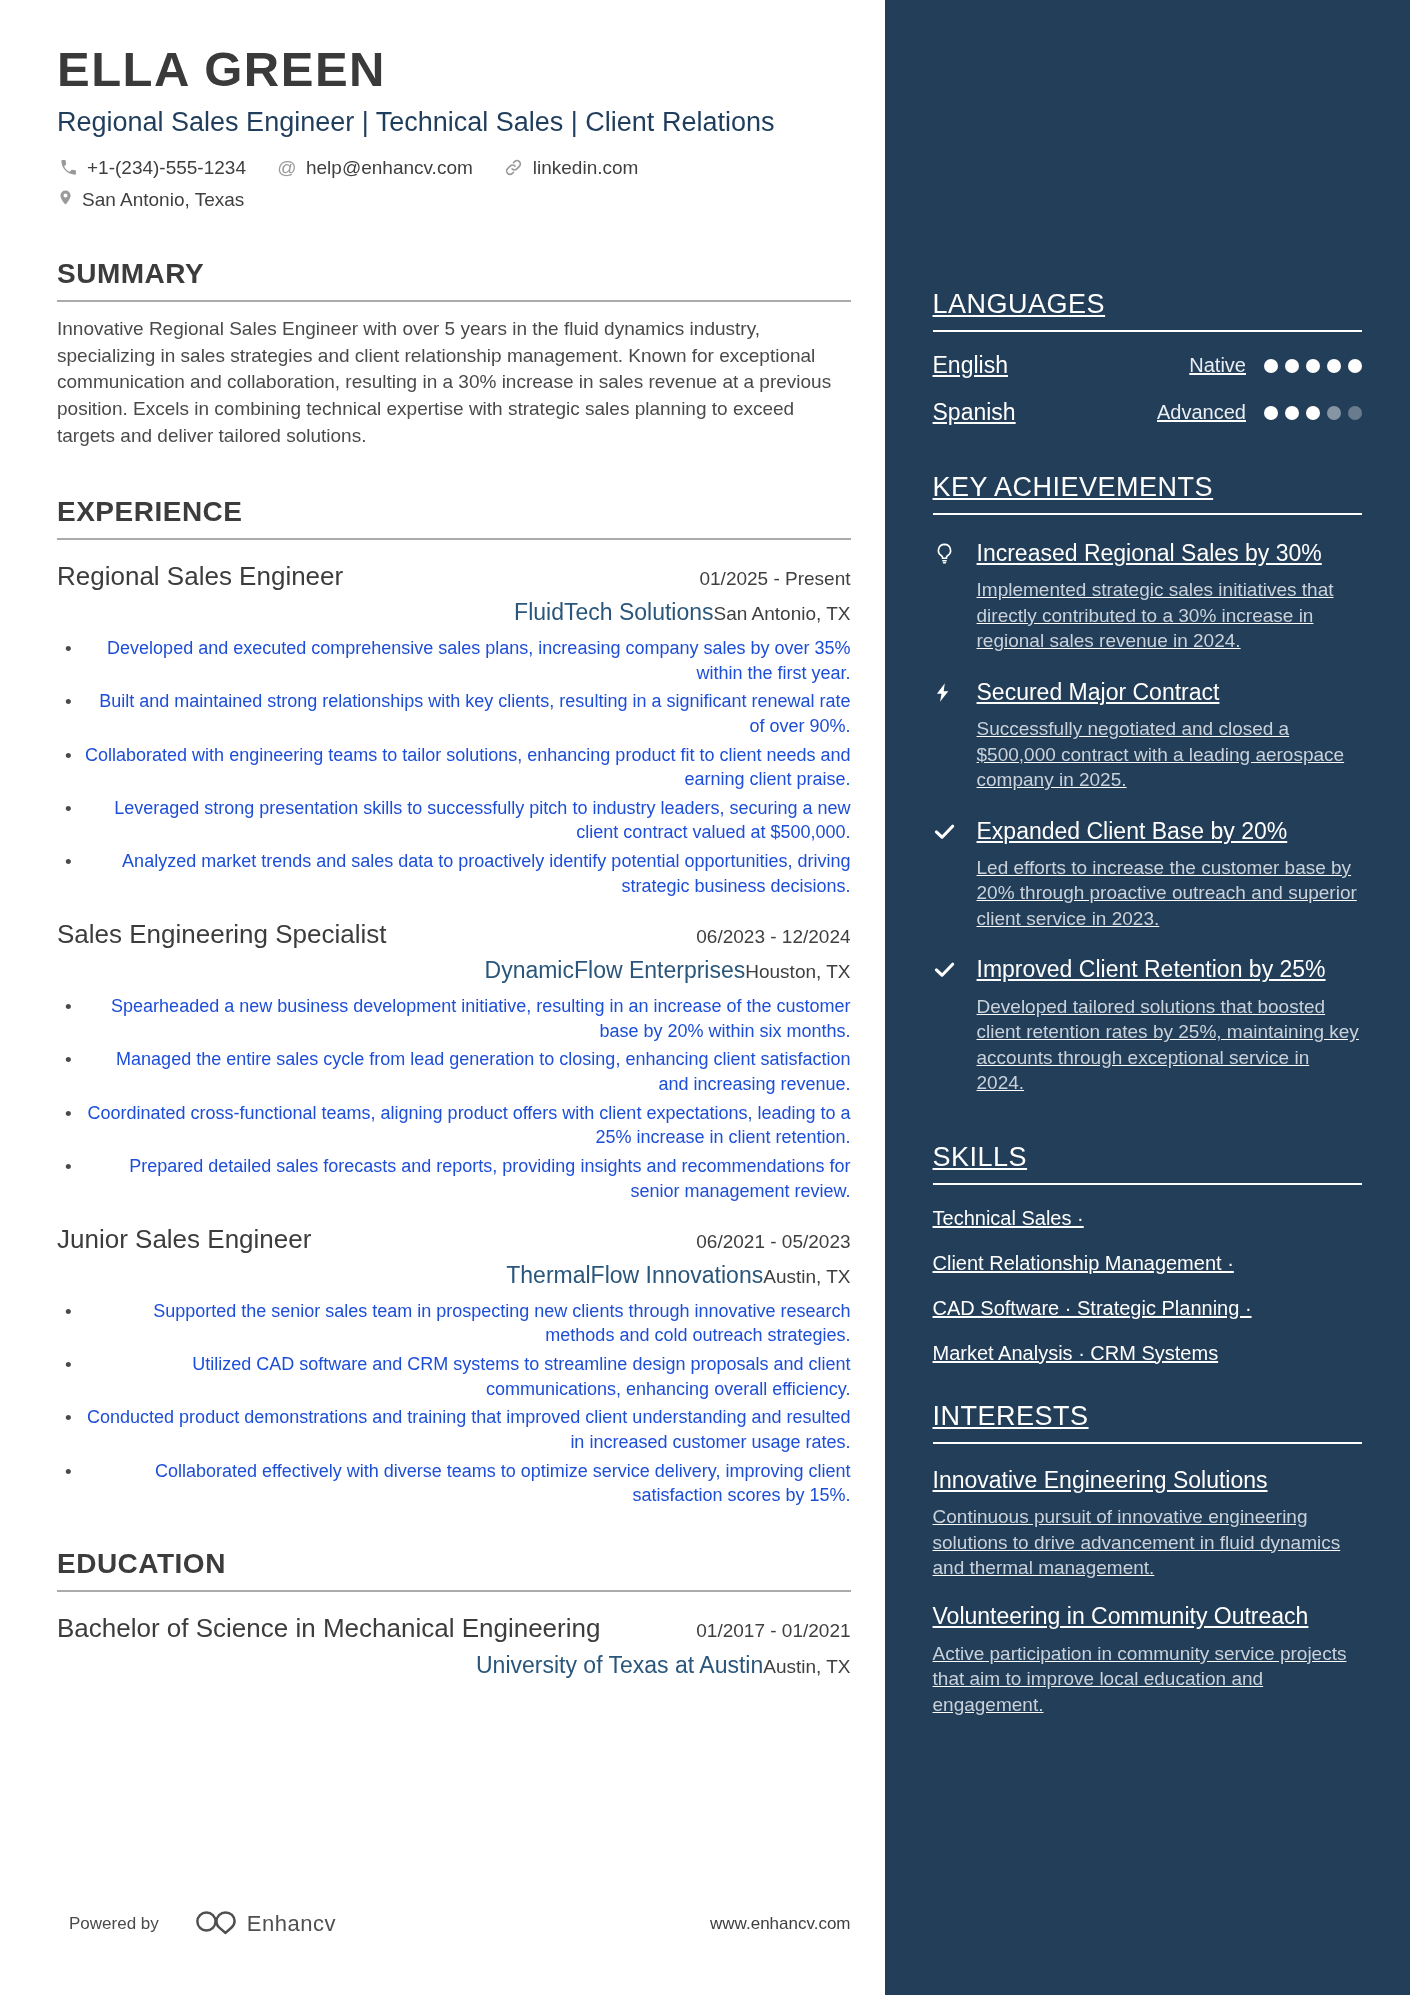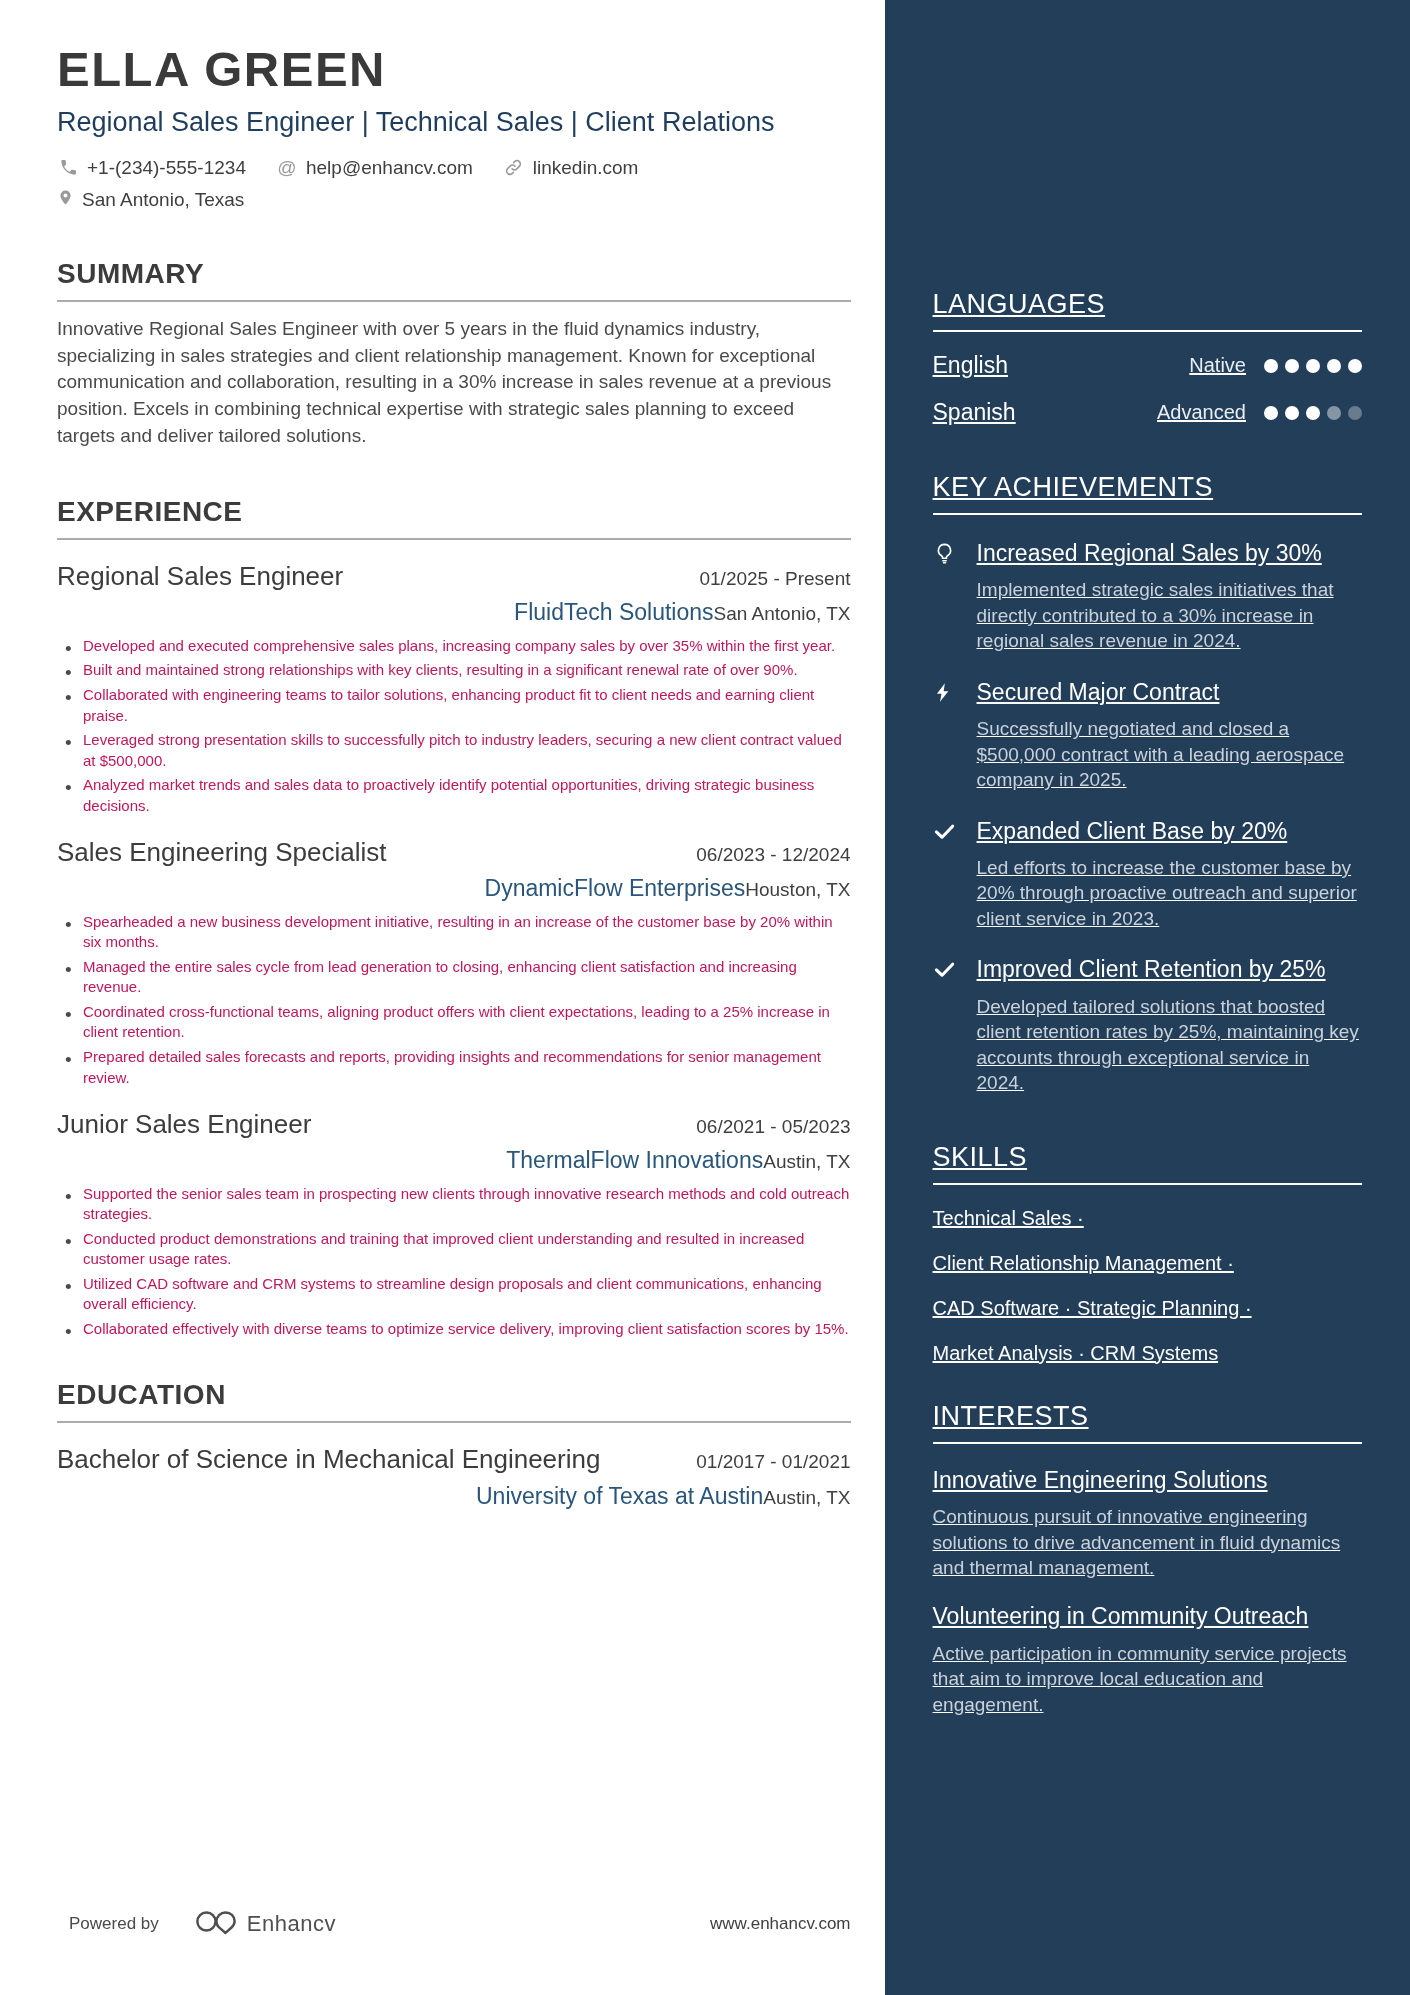--- a/index.html
+++ b/index.html
@@ -46,22 +46,22 @@
   }
   .job { margin-top:20px; }
   .job-row { display:flex; justify-content:space-between; align-items:baseline; }
   .job-title { font-size:26px; color:#3c3c3c; line-height:1.25; max-width:560px; }
   .job-dates { font-size:19px; color:#3f3f3f; white-space:nowrap; }
   .job-row2 { display:flex; justify-content:flex-end; align-items:baseline; margin-top:6px; }
   .job-company { font-size:23px; color:#2a567b; }
   .job-location { font-size:19px; color:#3f3f3f; white-space:nowrap; }
   ul.bullets { margin-top:10px; list-style:none; }
   ul.bullets li {
-    position:relative; padding-left:26px; font-size:15px; line-height:1.37;
-    color:#be185d; margin:4px 0; max-width:812px;
+    position:relative; padding-left:26px; font-size:18px; line-height:1.37;
+    color:#1d4ed8; margin:4px 0; max-width:812px;text-align:right;
   }
   ul.bullets li::before {
     content:"•"; position:absolute; left:8px; top:0; color:#4a4a4a; font-size:19px;
   }
   .edu-degree { font-size:26px; color:#3c3c3c; line-height:1.3; max-width:560px; }
   .edu-school { font-size:23px; color:#2a567b; }
   .footer {
     position:absolute; left:69px; right:34px; bottom:55px;
     display:flex; align-items:center; font-size:17px; color:#4a4a4a;
   }
@@ -186,22 +186,22 @@
     <div class="job-row">
       <div class="job-title">Junior Sales Engineer</div>
       <div class="job-dates">06/2021 - 05/2023</div>
     </div>
     <div class="job-row2">
       <div class="job-company">ThermalFlow Innovations</div>
       <div class="job-location">Austin, TX</div>
     </div>
     <ul class="bullets">
               <li>Supported the senior sales team in prospecting new clients through innovative research methods and cold outreach strategies.</li>
+              <li>Utilized CAD software and CRM systems to streamline design proposals and client communications, enhancing overall efficiency.</li>
               <li>Conducted product demonstrations and training that improved client understanding and resulted in increased customer usage rates.</li>
-              <li>Utilized CAD software and CRM systems to streamline design proposals and client communications, enhancing overall efficiency.</li>
               <li>Collaborated effectively with diverse teams to optimize service delivery, improving client satisfaction scores by 15%.</li>
             </ul>
   </div>
         </div>
     </div>
 
     <div class="sec" style="margin-top:40px;">
       <div class="sec-h">EDUCATION</div>
       <div class="rule"></div>
       <div class="job">

